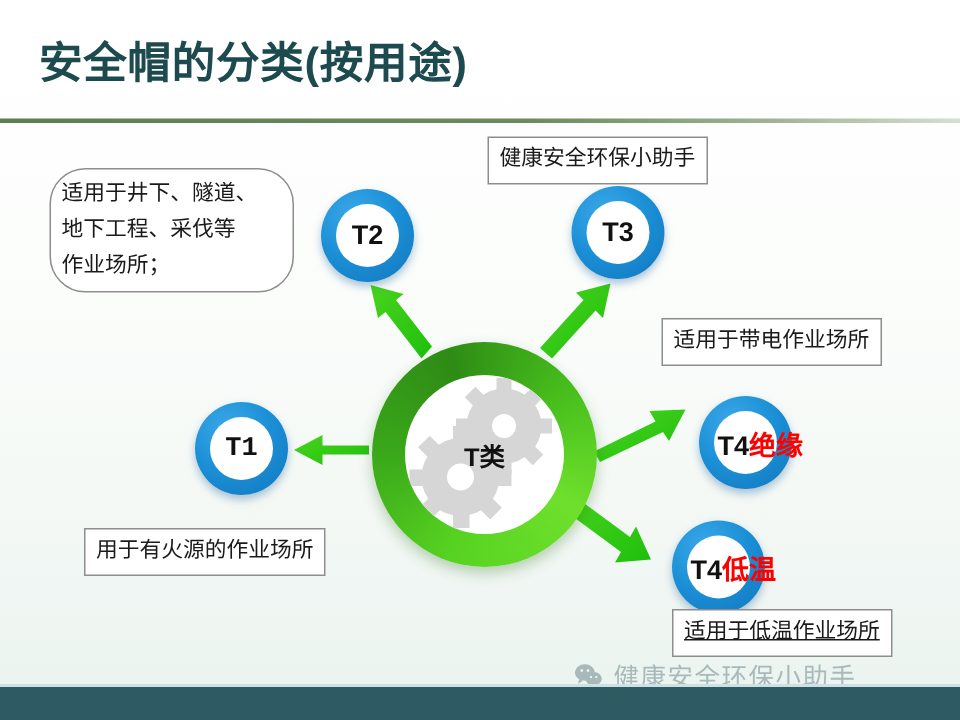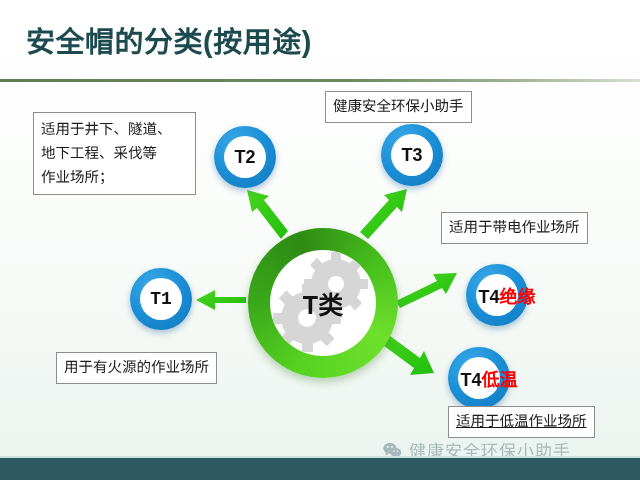--- a/index.html
+++ b/index.html
@@ -82,21 +82,21 @@
     position: absolute;
     box-sizing: border-box;
     background: #ffffff;
     border: 1px solid #8d8d8d;
     color: #1a1a1a;
     font-size: 14.5px;
     line-height: 21px;
     padding: 4px 7px 5px 7px;
     white-space: pre-line;
   }
-  .note-multi { line-height: 24px; }
+  .note-multi { line-height: 24px; border-radius: 24px; }
 
   #note-t2 { left: 33px;  top: 112px; width: 163px; }
   #note-t3 { left: 325px; top: 91px;  }
   #note-t4i { left: 441px; top: 212px; }
   #note-t1 { left: 56px;  top: 352px; }
   #note-t4c { left: 448px; top: 406px; text-decoration: underline; }
 
   
   .hub {
     position: absolute;
@@ -127,21 +127,21 @@
     left: 0; top: 0;
     width: 106px; height: 106px;
   }
   .hub-label {
     position: absolute;
     left: 0;
     top: 50%;
     width: 150px;
     transform: translateY(-50%);
     text-align: center;
-    font-size: 25px;
+    font-size: 17px;
     font-weight: bold;
     color: #111111;
     z-index: 4;
   }
 
   
   .node {
     position: absolute;
     width: 62px;
     height: 62px;

